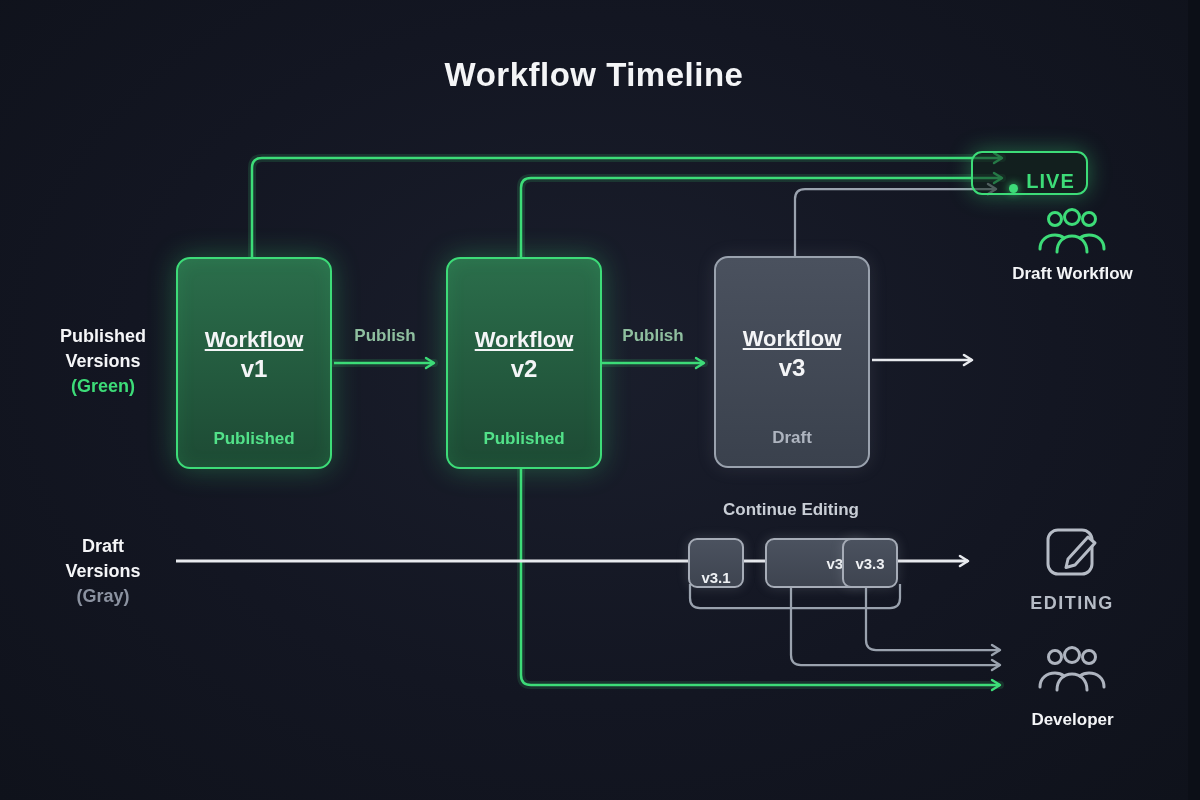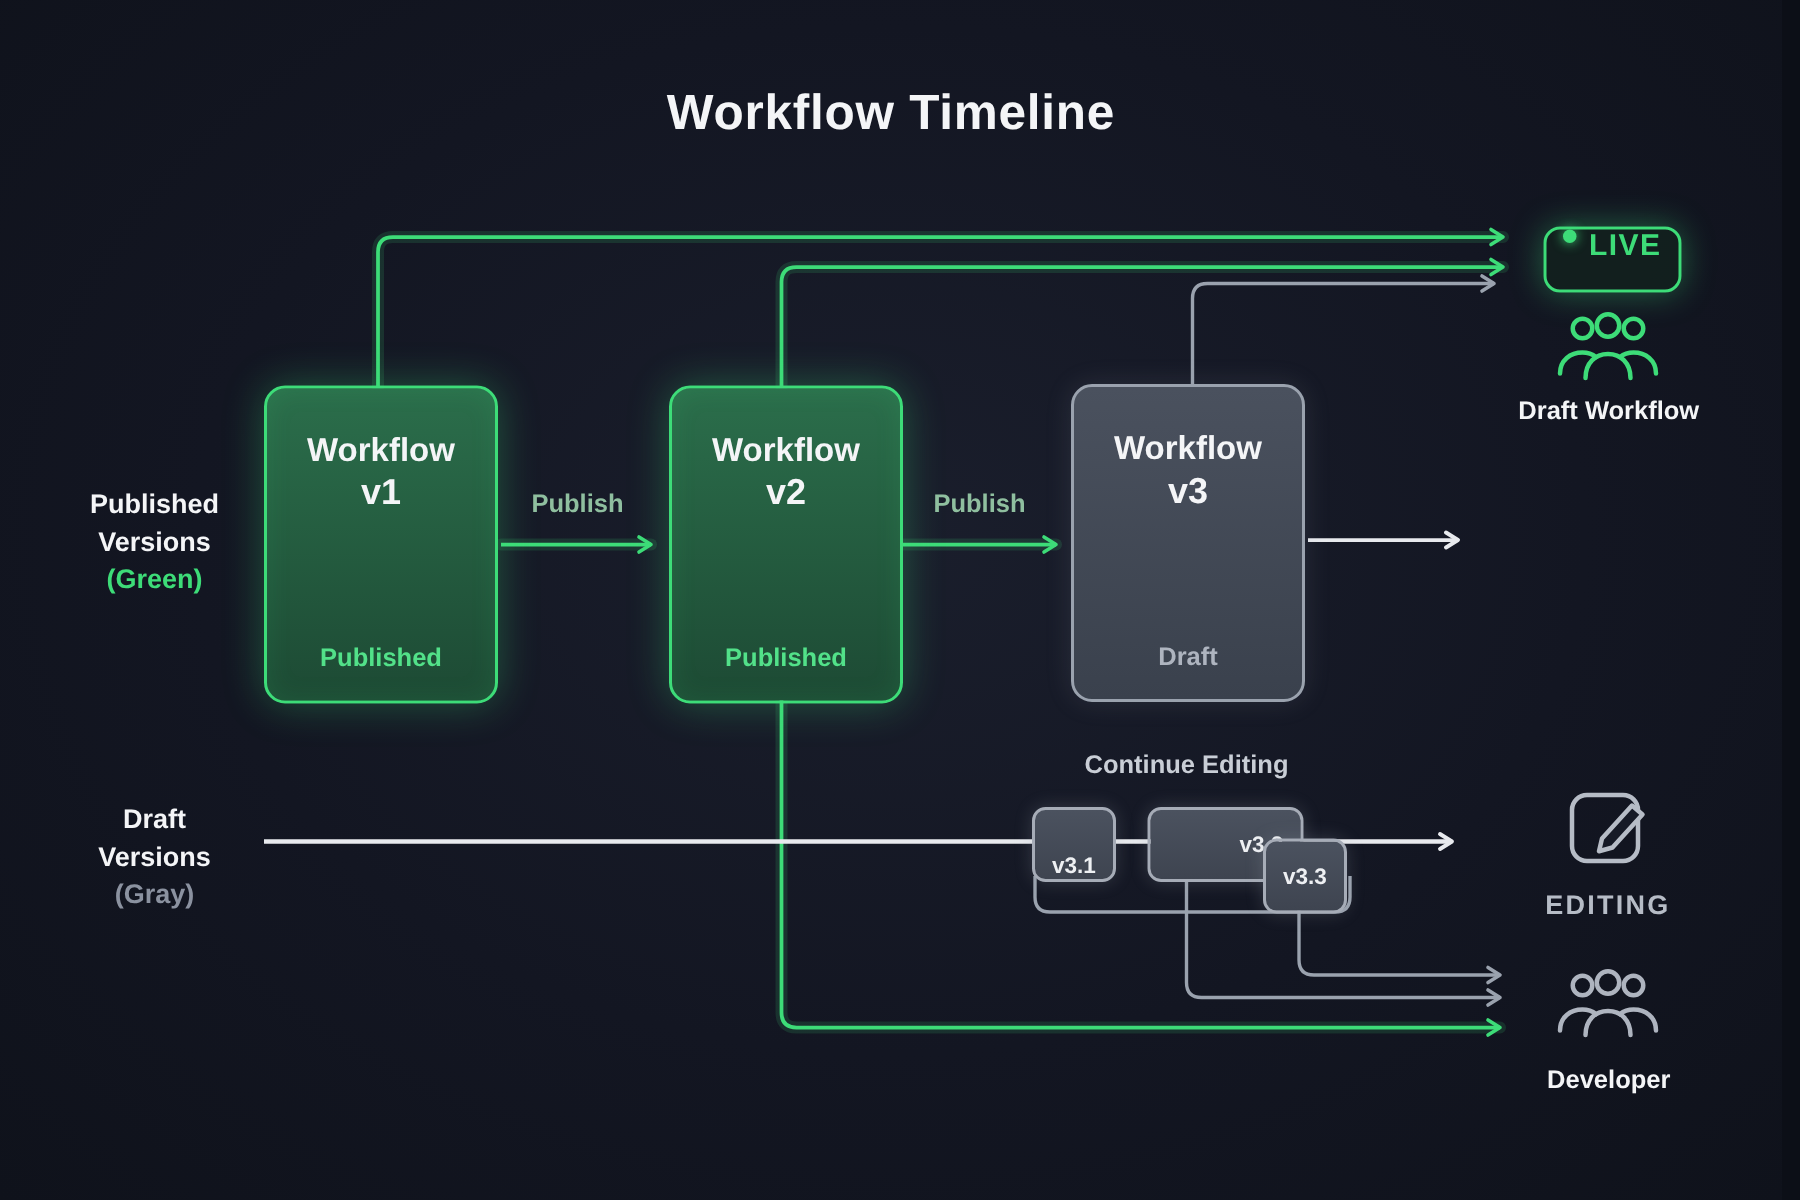--- a/index.html
+++ b/index.html
@@ -10,29 +10,29 @@
   .title{top:56px;left:0;width:100%;text-align:center;font-size:33px;font-weight:700;letter-spacing:.5px;}
   .side-label{width:150px;text-align:center;font-size:18px;font-weight:700;line-height:25px;}
   .accent-green{color:#3ddc78;}
   .accent-gray{color:#8b92a0;}
   svg.wires{position:absolute;left:0;top:0;}
   .node{position:absolute;width:152px;height:208px;border-radius:14px;display:flex;flex-direction:column;align-items:center;}
   .node.green{background:linear-gradient(180deg,#2b6e4b,#1d4a34);border:2.5px solid #3ddc78;
     box-shadow:0 0 28px rgba(61,220,120,.32), inset 0 0 18px rgba(61,220,120,.12);}
   .node.gray{background:linear-gradient(180deg,#4a515e,#3a414d);border:2px solid #9aa2ae;
     box-shadow:0 0 18px rgba(154,162,174,.15);}
-  .node .nm{margin-top:28px;font-size:22px;font-weight:700;}
+  .node .nm{margin-top:68px;font-size:22px;font-weight:700;text-decoration:underline;}
   .node .ver{font-size:24px;font-weight:700;margin-top:2px;}
   .node .status{position:absolute;bottom:18px;width:100%;text-align:center;font-size:17px;font-weight:700;}
   .node.green .status{color:#52e189;}
   .node.gray .status{color:#aeb4bf;}
   .edge-label{width:104px;text-align:center;font-size:17px;font-weight:700;color:#8fbf9f;}
-  .live-badge{left:1029px;top:151px;width:88px;height:40px;border:2.5px solid #3ddc78;border-radius:11px;
-    background:rgba(19,40,29,.55);display:flex;align-items:flex-start;justify-content:center;gap:8px;
-    box-shadow:0 0 22px rgba(61,220,120,.4);}
+  .live-badge{left:971px;top:151px;width:88px;height:40px;border:2.5px solid #3ddc78;border-radius:11px;
+    background:rgba(19,40,29,.55);display:flex;align-items:flex-end;justify-content:center;gap:8px;
+    box-shadow:0 0 22px rgba(61,220,120,.4);padding-left:25px;}
   .live-dot{width:9px;height:9px;border-radius:50%;background:#3ddc78;box-shadow:0 0 8px #3ddc78;}
   .live-text{color:#3ddc78;font-size:20px;font-weight:700;letter-spacing:1px;}
   .caption{text-align:center;font-weight:700;font-size:17px;color:#f4f5f7;}
   .caption.gray{color:#b6bcc6;letter-spacing:1.5px;font-size:18px;}
   .mini{position:absolute;top:538px;width:52px;height:46px;border-radius:9px;
     background:linear-gradient(180deg,#4b525f,#3e4450);border:2px solid #a6acb7;
     display:flex;align-items:center;justify-content:center;font-size:15px;font-weight:700;color:#eef0f3;
     box-shadow:0 0 12px rgba(166,172,183,.22);}
   .continue-editing{left:696px;top:500px;width:190px;text-align:center;font-size:17px;font-weight:600;color:#c9ced6;}
 </style>
@@ -130,21 +130,21 @@
   <div class="abs caption" style="left:990px;top:264px;width:165px;">Draft Workflow</div>
 
   <div class="abs continue-editing">Continue Editing</div>
 
   <div class="mini" style="left:688px;align-items:flex-end;">
     <span>v3.1</span>
   </div>
   <div class="mini" style="left:765px;padding-left:48px;">
     <span>v3.2</span>
   </div>
-  <div class="mini" style="left:842px;margin-top:21px;">
+  <div class="mini" style="left:842px;">
     <span>v3.3</span>
   </div>
 
   <svg class="abs" style="left:1042px;top:518px;" width="60" height="62" viewBox="0 0 60 62" fill="none" stroke="#b6bcc6" stroke-width="3" stroke-linecap="round" stroke-linejoin="round">
     <rect x="6" y="12" width="44" height="44" rx="10"></rect>
     <path d="M26 41 L46 19 l7 6 L33 47 l-9 2.5 z" fill="#161a26"></path>
   </svg>
   <div class="abs caption gray" style="left:1012px;top:593px;width:120px;">EDITING</div>
 
   <svg class="abs" style="left:1037px;top:644px;" width="70" height="50" viewBox="0 0 70 50" fill="none" stroke="#aeb4bf" stroke-width="3" stroke-linecap="round" stroke-linejoin="round">

